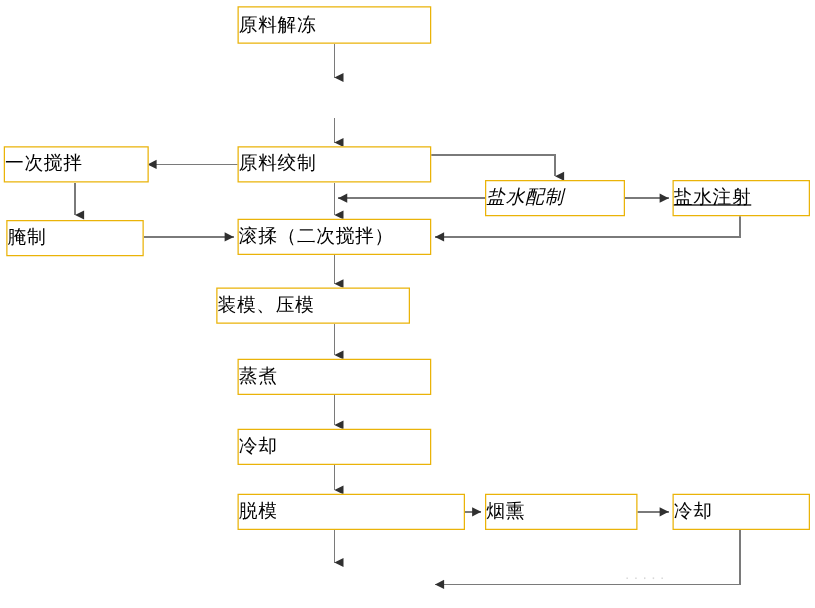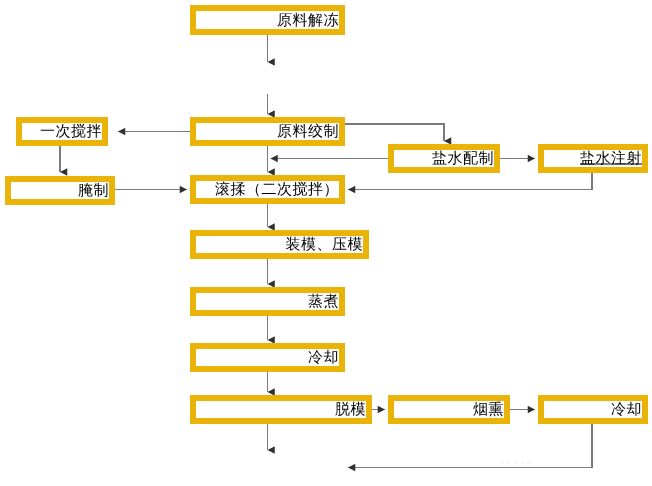--- a/index.html
+++ b/index.html
@@ -13,25 +13,25 @@
   #flowchart-canvas {
     position: relative;
     width: 652px;
     height: 486px;
     background: #ffffff;
     overflow: hidden;
   }
   .node {
     position: absolute;
     box-sizing: border-box;
-    border: 6px solid #eab308;
+    border: 1px solid #eab308;
     background: #ffffff;
     display: flex;
     align-items: center;
-    justify-content: flex-end;
+    justify-content: flex-start;
     color: #000000;
     font-size: 15px;
     line-height: 1;
     letter-spacing: 0.5px;
     white-space: nowrap;
     z-index: 2;
   }
   .node-label {
     display: block;
     transform: translateY(-0.5px);
@@ -113,39 +113,39 @@
 
     </g>
   </svg>
 
   <div class="node" id="n-thaw" style="left: 190px; top: 5px; width: 155px; height: 30px;">
     <span class="node-label">原料解冻</span>
   </div>
   <div class="node" id="n-mince" style="left: 190px; top: 117px; width: 155px; height: 29px;">
     <span class="node-label">原料绞制</span>
   </div>
-  <div class="node" id="n-mix1" style="left: 16px; top: 117px; width: 92px; height: 29px;">
+  <div class="node" id="n-mix1" style="left: 3px; top: 117px; width: 116px; height: 29px;">
     <span class="node-label">一次搅拌</span>
   </div>
   <div class="node" id="n-cure" style="left: 5px; top: 176px; width: 110px; height: 29px;">
     <span class="node-label">腌制</span>
   </div>
-  <div class="node" id="n-brine-prep" style="left: 388px; top: 144px; width: 112px; height: 29px;">
+  <div class="node" id="n-brine-prep" style="left: 388px; top: 144px; width: 112px; height: 29px; font-style: italic;">
     <span class="node-label">盐水配制</span>
   </div>
   <div class="node" id="n-brine-inj" style="left: 538px; top: 144px; width: 110px; height: 29px; text-decoration: underline;">
     <span class="node-label">盐水注射</span>
   </div>
   <div class="node" id="n-tumble" style="left: 190px; top: 175px; width: 155px; height: 29px;">
     <span class="node-label">滚揉（二次搅拌）</span>
   </div>
-  <div class="node" id="n-mold" style="left: 190px; top: 230px; width: 179px; height: 29px;">
+  <div class="node" id="n-mold" style="left: 173px; top: 230px; width: 155px; height: 29px;">
     <span class="node-label">装模、压模</span>
   </div>
-  <div class="node" id="n-steam" style="left: 190px; top: 287px; width: 155px; height: 29px; padding-left: 40px;">
+  <div class="node" id="n-steam" style="left: 190px; top: 287px; width: 155px; height: 29px;">
     <span class="node-label">蒸煮</span>
   </div>
   <div class="node" id="n-cool1" style="left: 190px; top: 343px; width: 155px; height: 29px;">
     <span class="node-label">冷却</span>
   </div>
   <div class="node" id="n-demold" style="left: 190px; top: 395px; width: 182px; height: 29px;">
     <span class="node-label">脱模</span>
   </div>
   <div class="node" id="n-smoke" style="left: 388px; top: 395px; width: 122px; height: 29px;">
     <span class="node-label">烟熏</span>

